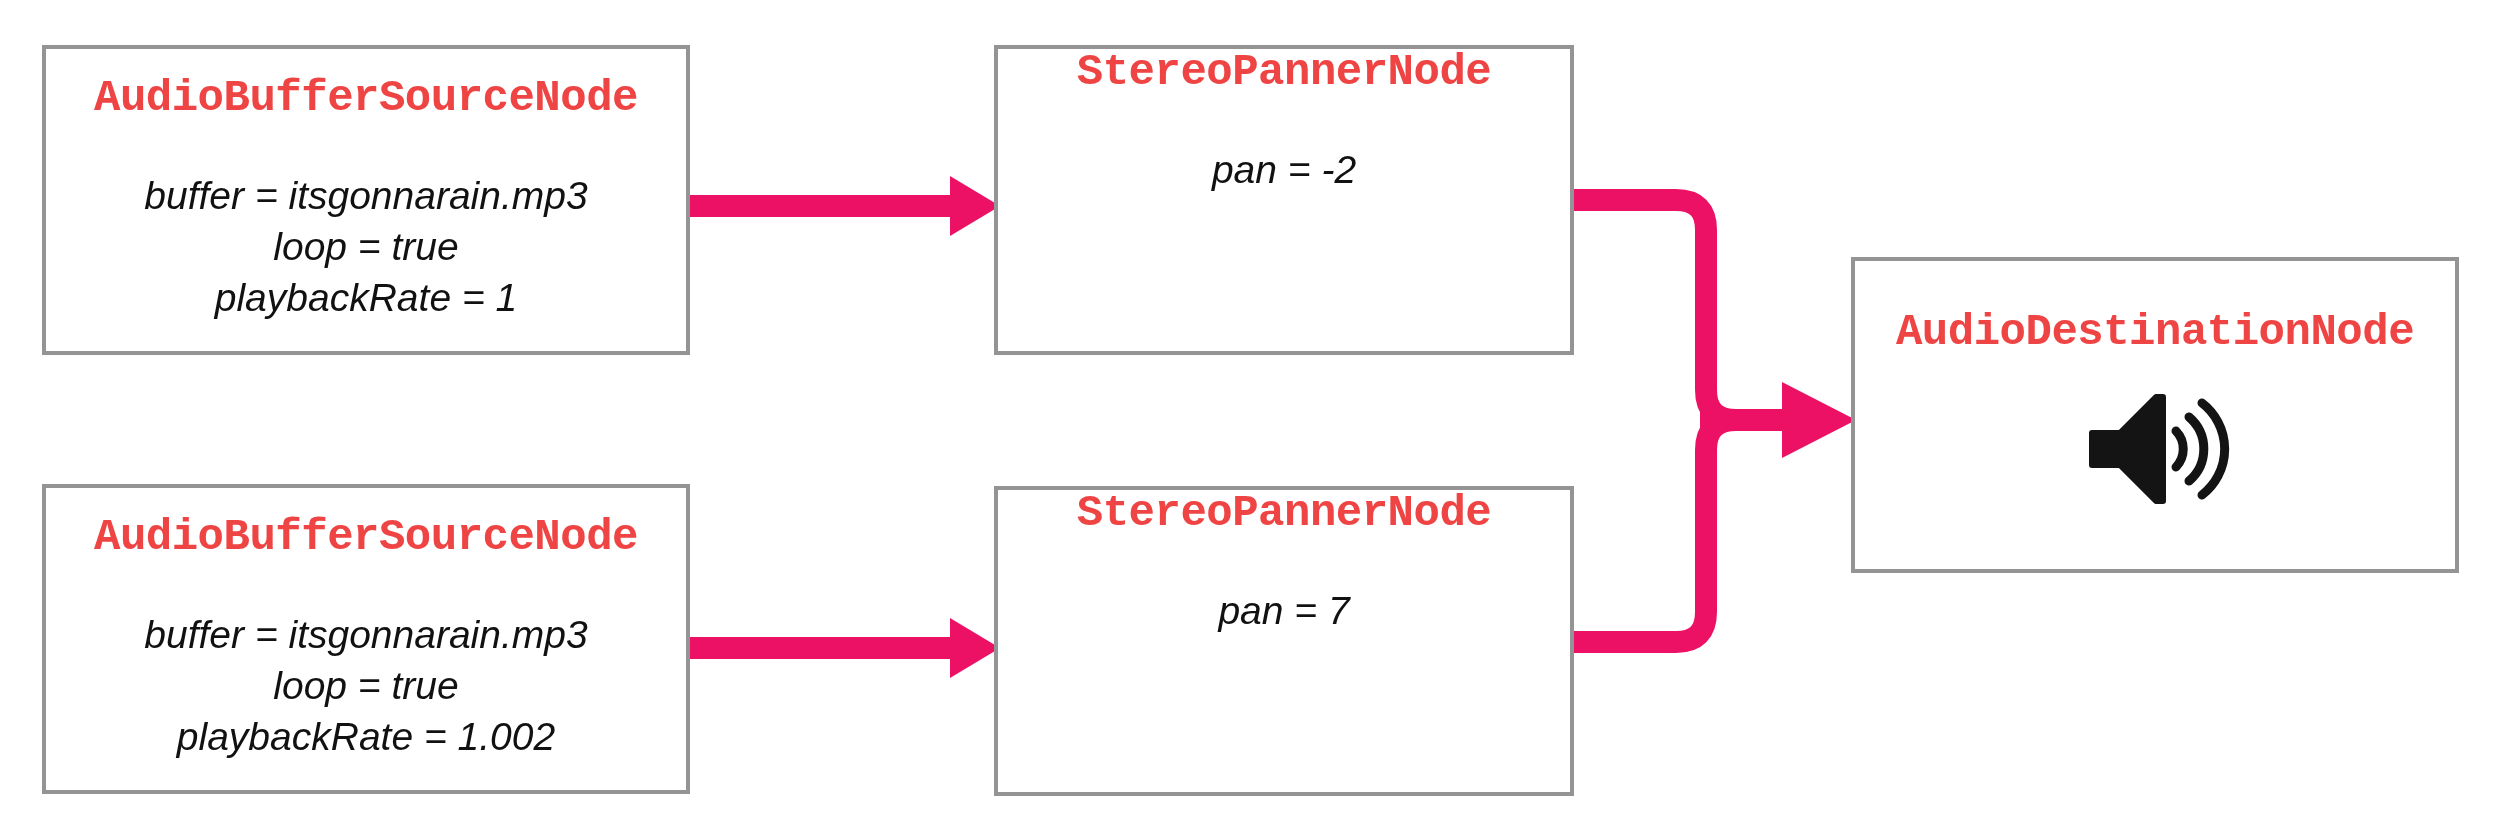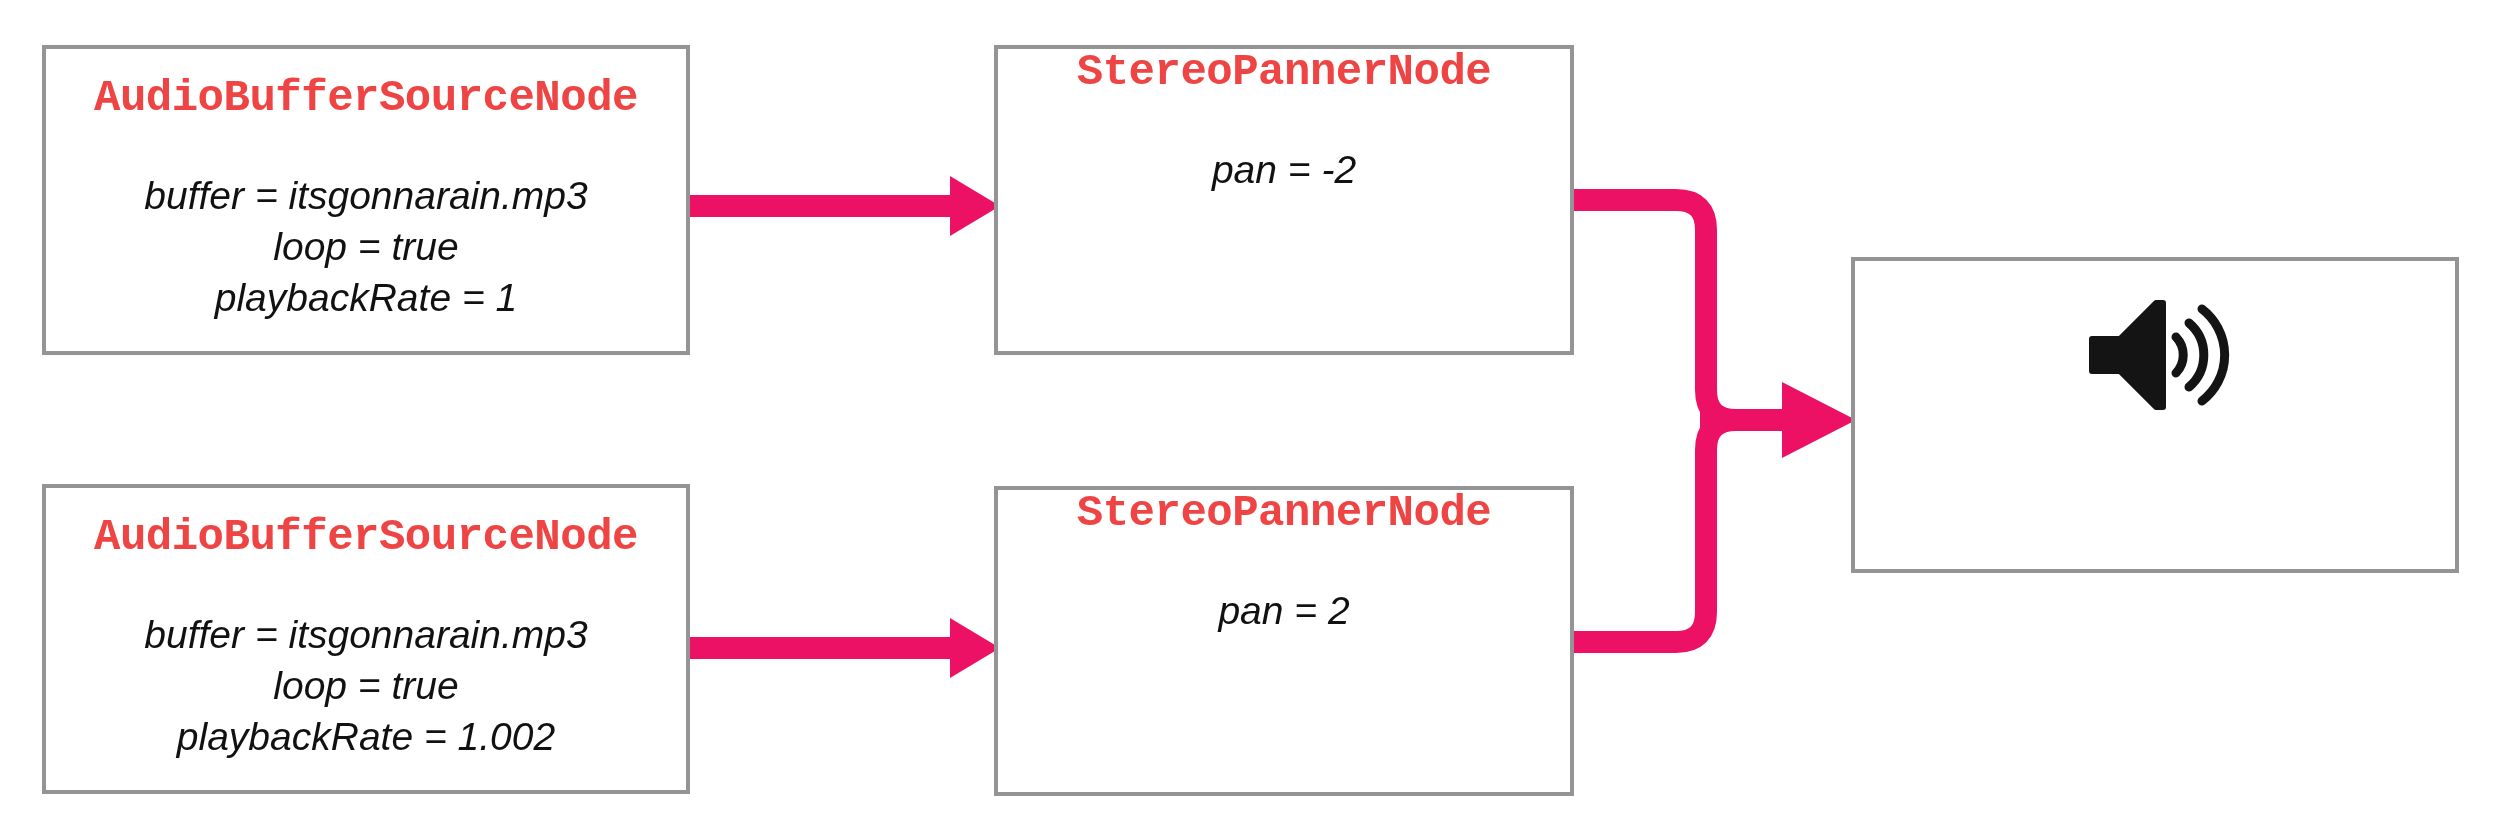--- a/index.html
+++ b/index.html
@@ -123,24 +123,25 @@
 playbackRate = 1.002</div>
   </div>
 
   <div class="node-box" id="box-pan-1">
     <div class="node-title">StereoPannerNode</div>
     <div class="node-params">pan = -2</div>
   </div>
 
   <div class="node-box" id="box-pan-2">
     <div class="node-title">StereoPannerNode</div>
-    <div class="node-params">pan = 2</div>
+    <div class="node-params">pan = 7</div>
   </div>
 
   <div class="node-box" id="box-dest">
+    <div class="node-title">AudioDestinationNode</div>
     <div class="speaker-wrap">
       <svg width="150" height="120" viewBox="0 0 150 120" xmlns="http://www.w3.org/2000/svg" aria-hidden="true">
 
         <path d="M 12 44 H 40 L 76 8 H 83 V 112 H 76 L 40 76 H 12 Z" fill="#141414" stroke="#141414" stroke-width="6" stroke-linejoin="round"></path>
 
         <path d="M 96 42 A 26 26 0 0 1 96 78" fill="none" stroke="#141414" stroke-width="9" stroke-linecap="round"></path>
         <path d="M 109 28 A 42 42 0 0 1 109 92" fill="none" stroke="#141414" stroke-width="9" stroke-linecap="round"></path>
         <path d="M 122 14 A 58 58 0 0 1 122 106" fill="none" stroke="#141414" stroke-width="9" stroke-linecap="round"></path>
       </svg>
     </div>

